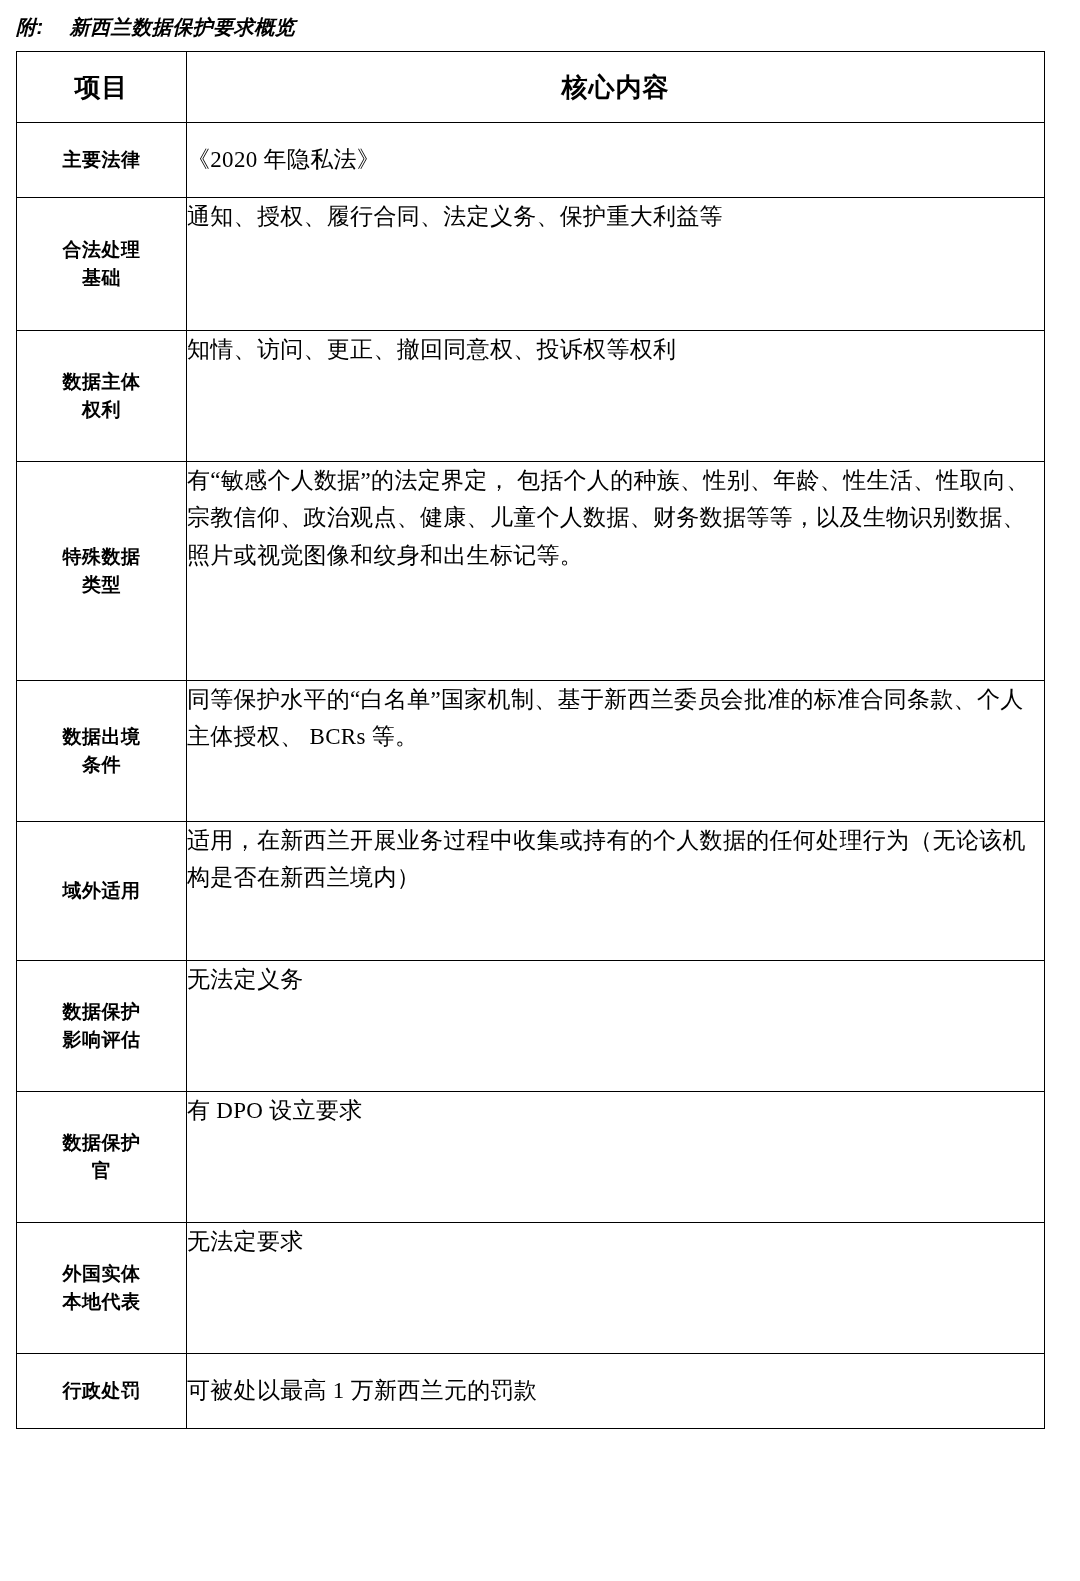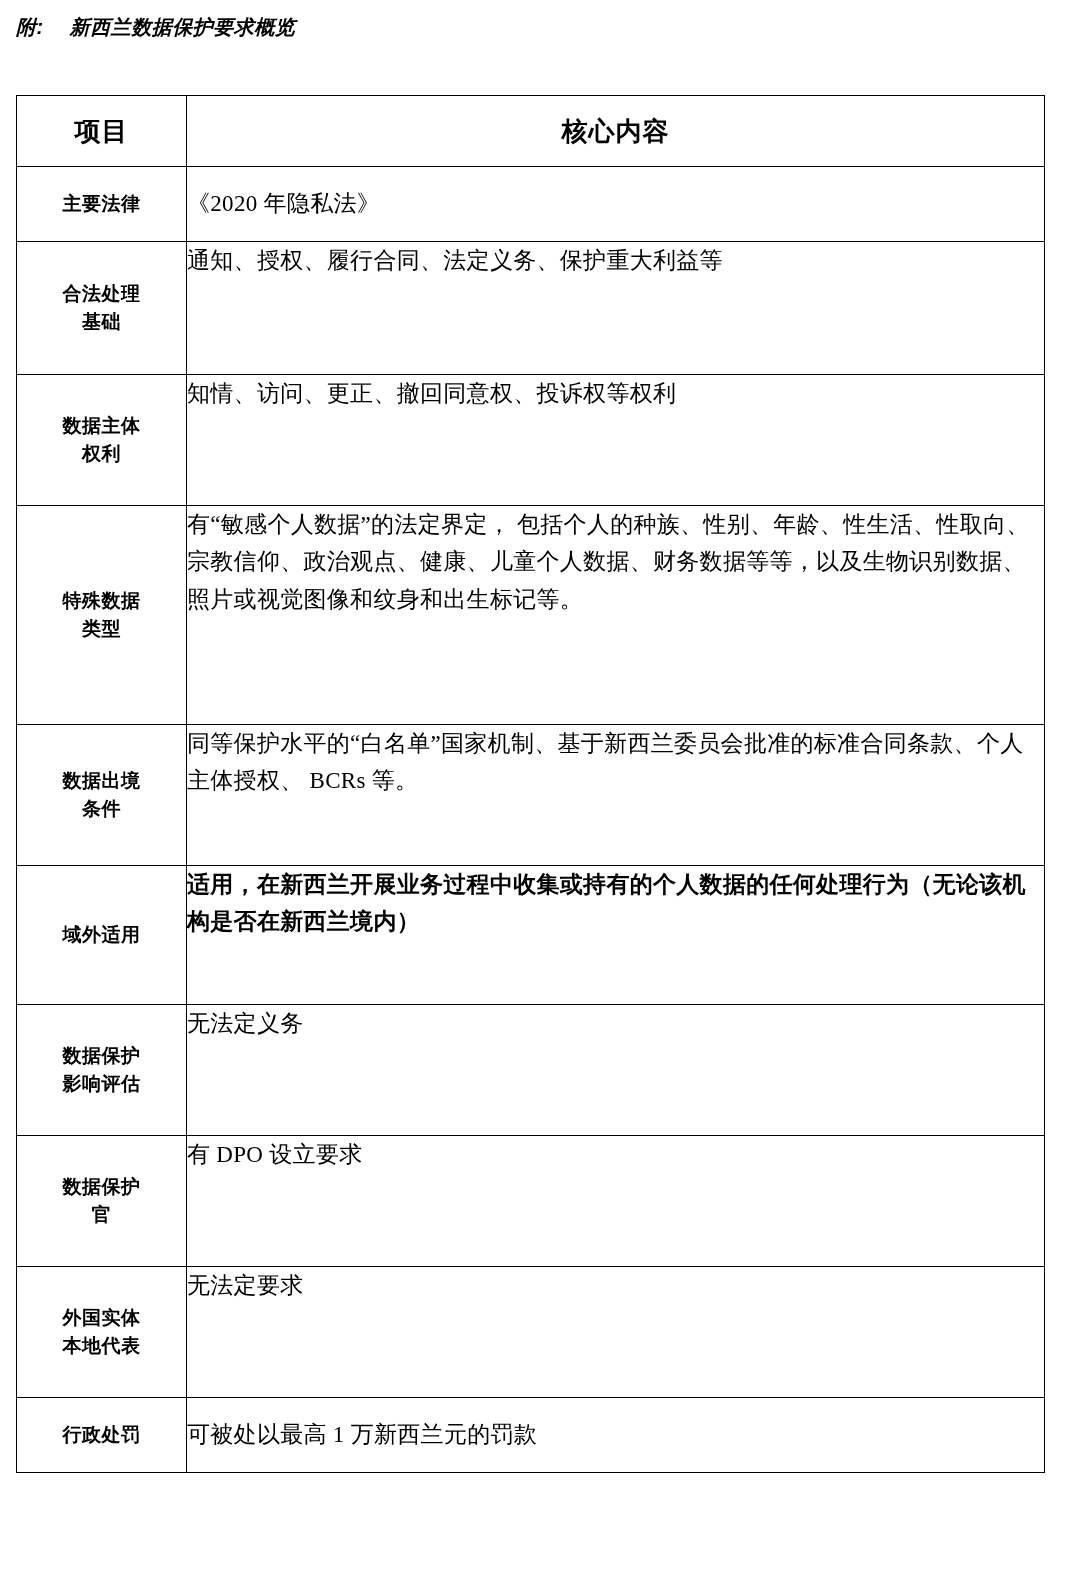--- a/index.html
+++ b/index.html
@@ -32,21 +32,20 @@
     white-space: nowrap;
   }
   .doc-title .label {
     margin-right: 26px;
   }
   table.summary {
     border-collapse: collapse;
     width: 1028px;
     margin-left: 16px;
     table-layout: fixed;
-    margin-top: 44px;
   }
   table.summary td, table.summary th {
     border: 1px solid #000000;
     vertical-align: middle;
     padding: 0;
   }
   col.col-item { width: 170px; }
   col.col-content { width: 858px; }
 
   th.head {
@@ -76,21 +75,21 @@
   }
   td.content .ctext {
     display: block;
   }
   
   tr.r-law td { height: 74px; }
   tr.r-basis td { height: 132px; }
   tr.r-rights td { height: 130px; }
   tr.r-special td { height: 218px; }
   tr.r-transfer td { height: 140px; }
-  tr.r-extra td { height: 138px; font-weight: bold; }
+  tr.r-extra td { height: 138px; }
   tr.r-dpia td { height: 130px; }
   tr.r-dpo td { height: 130px; }
   tr.r-rep td { height: 130px; }
   tr.r-authority td { height: 74px; }
   tr.r-penalty td { height: 74px; }
 
   tr.r-special td.content { vertical-align: top; }
   tr.r-transfer td.content { vertical-align: top; }
   tr.r-extra td.content { vertical-align: top; }
   tr.r-dpia td.content { vertical-align: top; }

